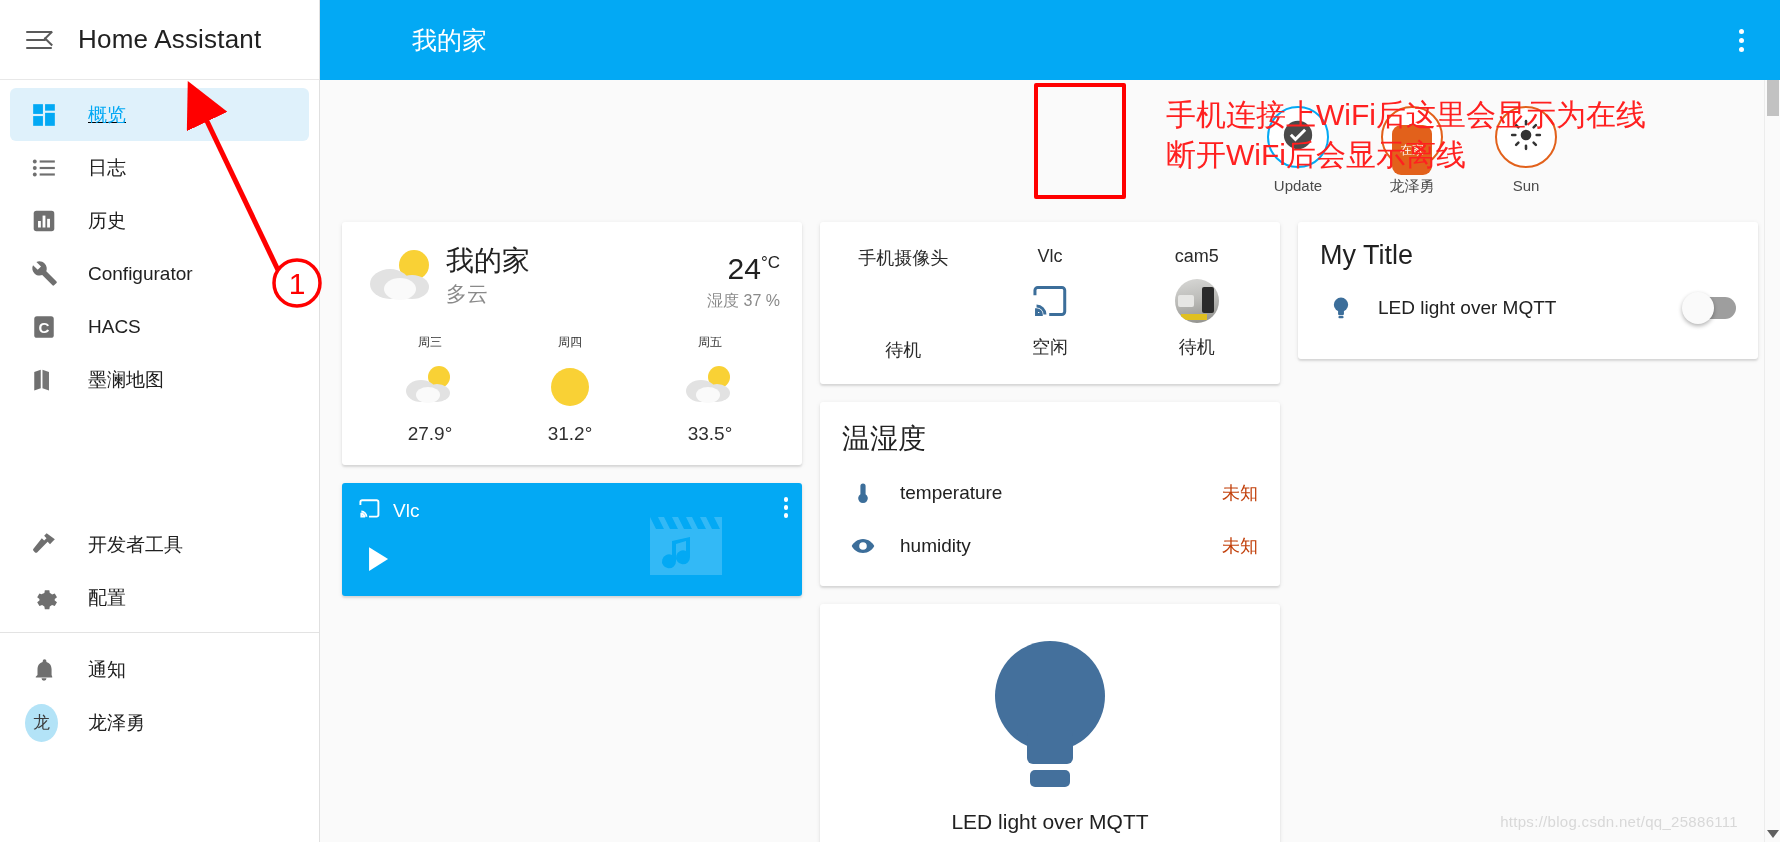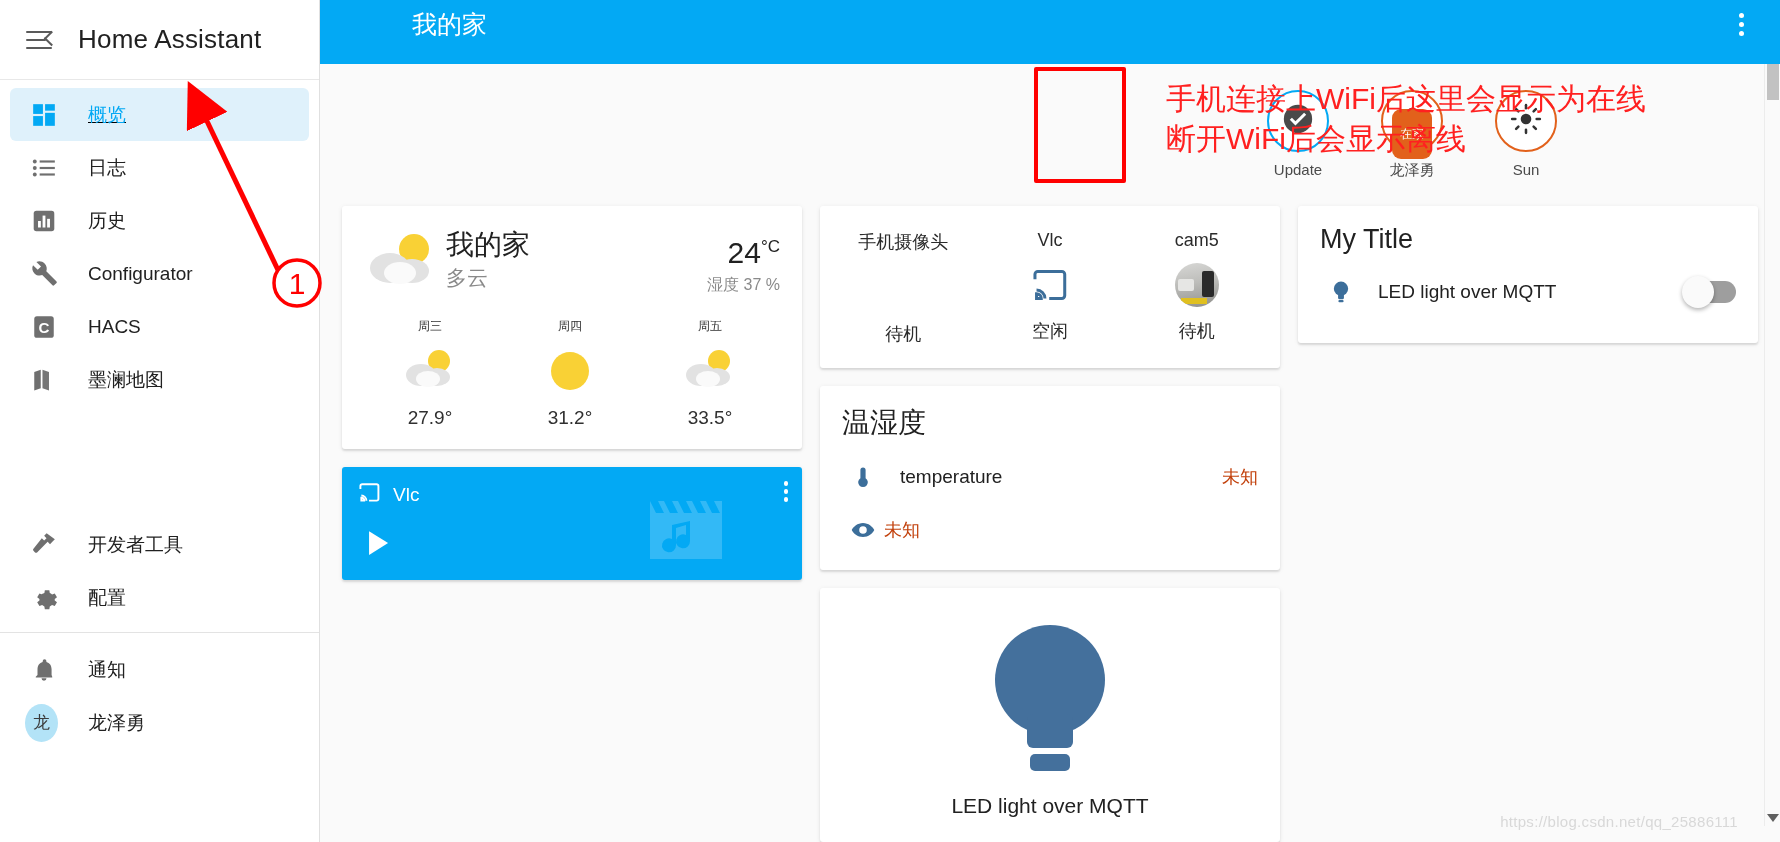--- a/index.html
+++ b/index.html
@@ -1,21 +1,21 @@
 <!DOCTYPE html>
 <html><head>
 <meta charset="utf-8">
 <style>
   * { box-sizing: border-box; margin: 0; padding: 0; }
   html, body {
     width: 1780px; height: 842px;
     font-family: "Liberation Sans", "DejaVu Sans", sans-serif;
     background: #fafafa; overflow: hidden;
   }
-  .app { display: flex; width: 1780px; height: 842px; position: relative; align-items: flex-end; }
+  .app { display: flex; width: 1780px; height: 842px; position: relative; }
 
   
   .sidebar {
     width: 320px; height: 842px; background: #ffffff;
     border-right: 1px solid #e0e0e0; display: flex; flex-direction: column;
     flex: 0 0 320px;
   }
   .sidebar-header {
     height: 80px; display: flex; align-items: center; gap: 22px;
     padding: 0 26px; border-bottom: 1px solid #e8e8e8; background: #fff;
@@ -519,20 +519,21 @@
               <span class="entity-state">未知</span>
             </div>
 
             <div class="entity-row">
               <span class="entity-icon">
                 <svg width="26" height="26" viewBox="0 0 24 24" fill="#3c6e9a">
                     <path d="M12 5.5C7 5.5 3 9 1.6 12 3 15 7 18.5 12 18.5S21 15 22.4 12C21 9 17 5.5 12 5.5zm0 10a3.5 3.5 0 110-7 3.5 3.5 0 010 7z"></path>
                     <circle cx="12" cy="12" r="2.6" fill="#fff"></circle>
                   </svg>
               </span>
+              <span class="entity-name">humidity</span>
               <span class="entity-state">未知</span>
             </div>
           </div>
 
           <div class="card light-card">
             <span>
               <svg width="150" height="158" viewBox="0 0 150 158">
                 <circle cx="75" cy="62" r="55" fill="#44709c"></circle>
                 <rect x="52" y="96" width="46" height="34" rx="6" fill="#44709c"></rect>
                 <rect x="55" y="136" width="40" height="17" rx="5" fill="#44709c"></rect>

